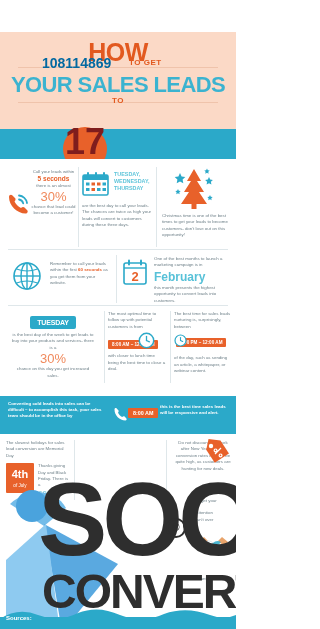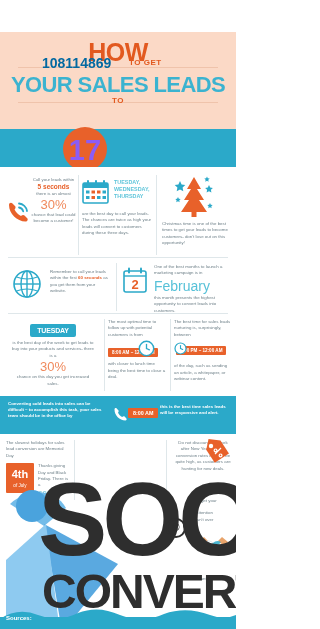--- a/index.html
+++ b/index.html
@@ -47,38 +47,38 @@
 
   
   .tealbar{
     position:absolute;left:0;top:97px;width:236px;height:38px;background:#2ba9c9;
   }
   .bignum-circle{
     position:absolute;left:63px;top:95px;width:44px;height:44px;border-radius:50%;
     background:#e8612a;
   }
   .bignum{
-    position:absolute;left:63px;top:96px;width:44px;height:44px;
-    text-align:center;line-height:44px;font-size:29px;font-weight:bold;color:#8b5cf6;
+    position:absolute;left:63px;top:88px;width:44px;height:44px;
+    text-align:center;line-height:44px;font-size:36px;font-weight:bold;color:#7f1d1d;
   }
   .toptips{
     position:absolute;left:114px;top:105px;
     font-size:15px;font-weight:bold;color:#ffffff;letter-spacing:-.2px;
   }
 
   
-  .tipsarea{position:absolute;left:0;top:135px;width:236px;height:230px;background:#fff;}
+  .tipsarea{position:absolute;left:0;top:127px;width:236px;height:230px;background:#fff;}
   .tipcell{position:absolute;box-sizing:border-box;}
   .vdiv{position:absolute;width:1px;background:#dfe7ea;}
   .hdiv{position:absolute;height:1px;background:#dfe7ea;}
 
   .tiptext{font-size:4.4px;line-height:6.4px;color:#6f8189;}
   .hl-orange{color:#e8612a;font-weight:bold;}
   .big-orange{color:#f08a5d;font-size:13px;font-weight:normal;line-height:14px;}
-  .big-teal{color:#57c1d8;font-size:14px;font-weight:normal;}
+  .big-teal{color:#57c1d8;font-size:12px;font-weight:bold;}
   .mid-orange{color:#e8612a;font-size:6.5px;font-weight:bold;line-height:8px;}
   .daylabel{color:#5fc5da;font-size:5.4px;font-weight:bold;line-height:7px;}
 
   .tealpill{
     display:inline-block;background:#2ba9c9;color:#fff;font-size:7px;font-weight:bold;
     padding:3px 7px;border-radius:2px;letter-spacing:-.2px;
   }
   .orangepill{
     display:inline-block;background:#e8612a;color:#fff;font-size:4.6px;font-weight:bold;
     padding:2px 4px;border-radius:1px;white-space:nowrap;

